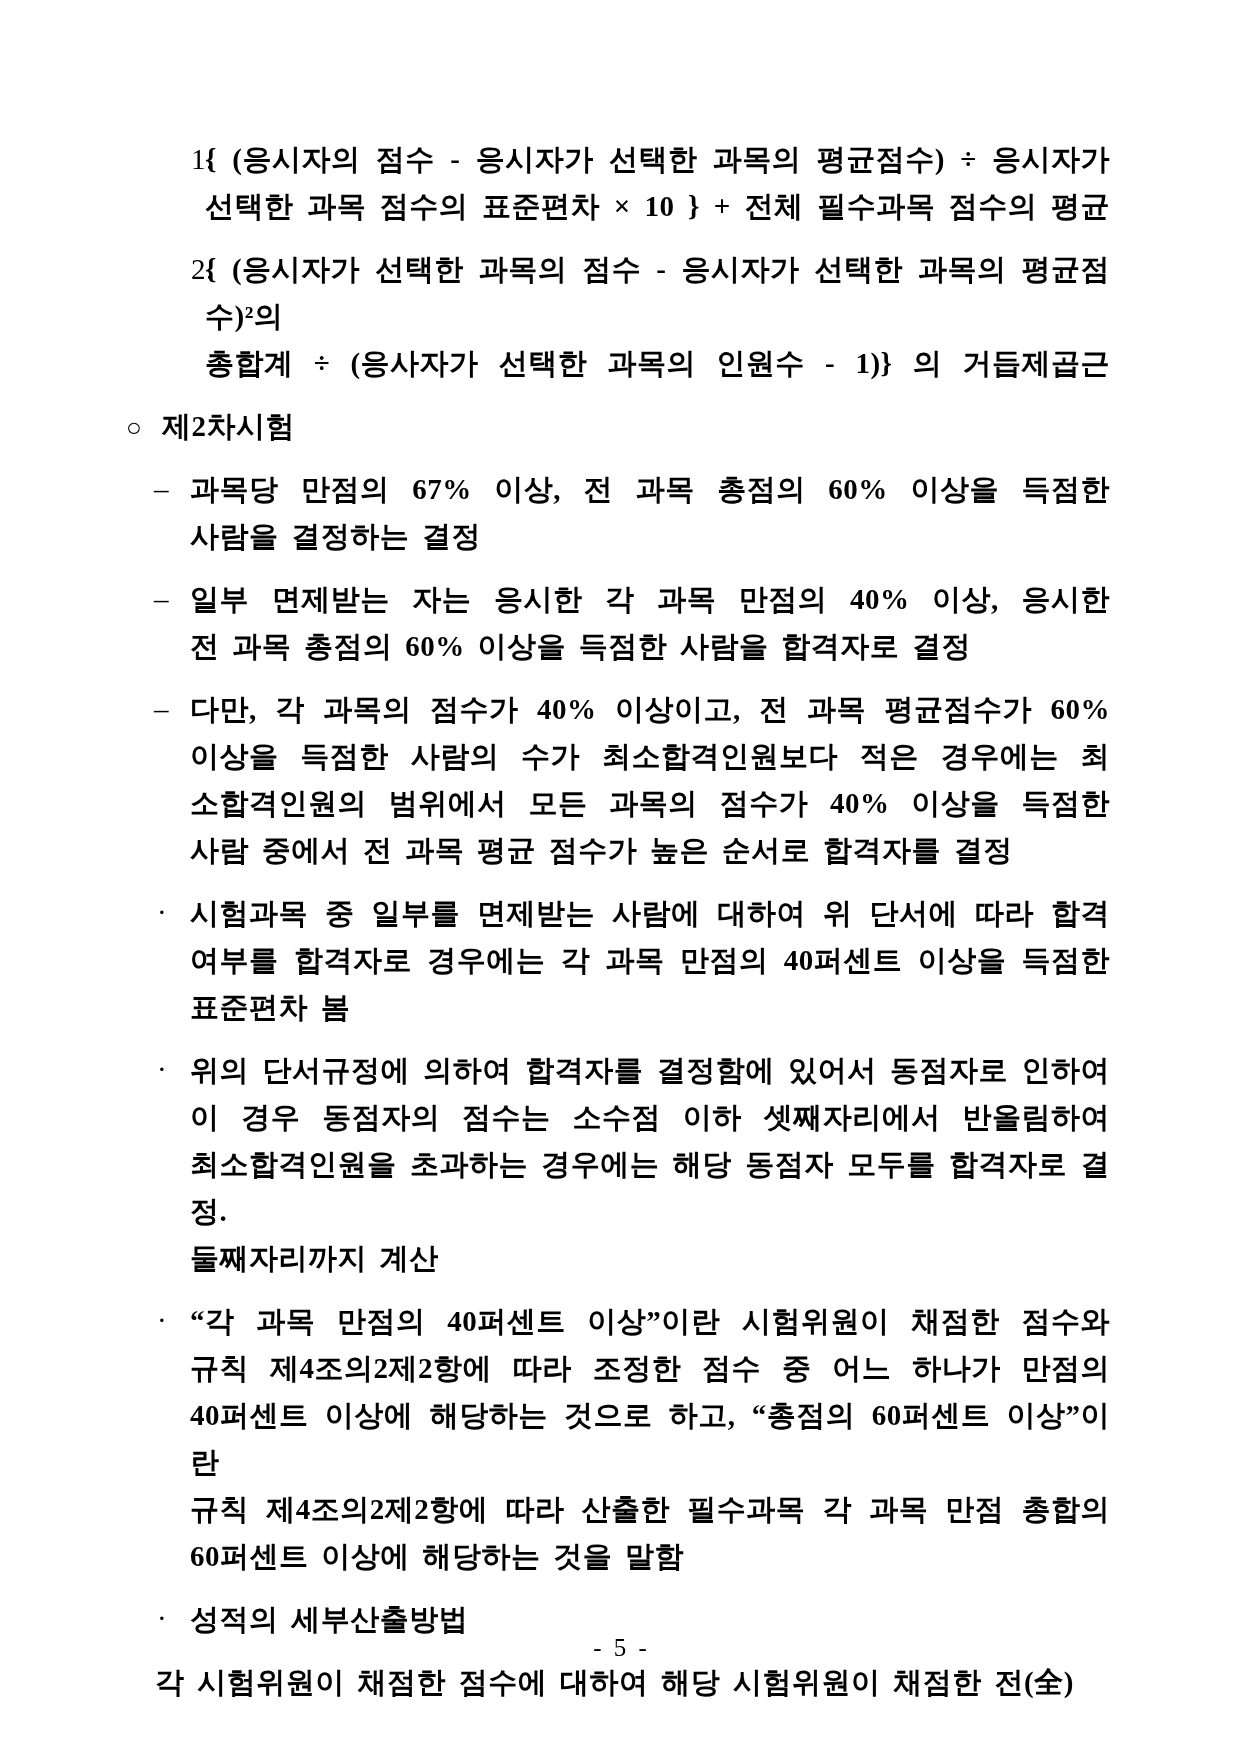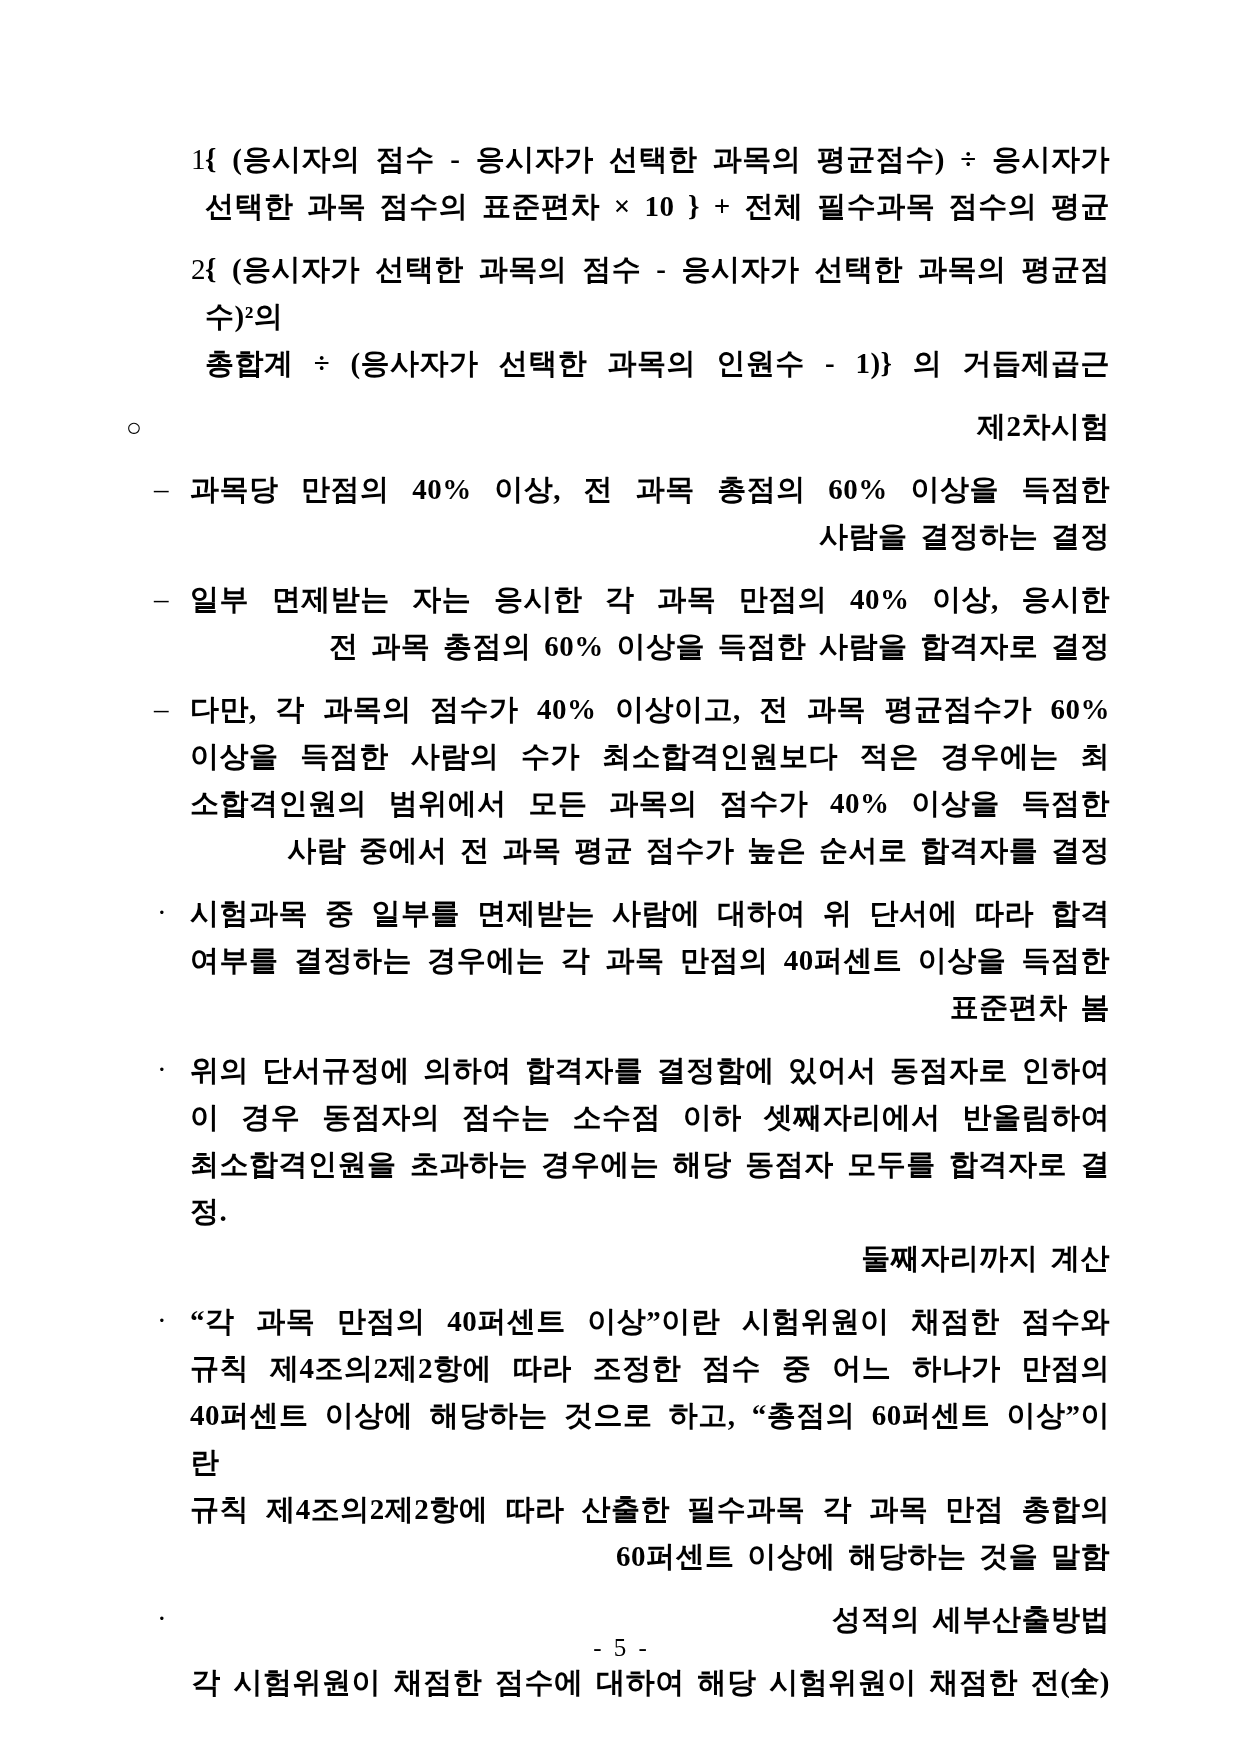--- a/index.html
+++ b/index.html
@@ -23,21 +23,21 @@
   .para:first-child{margin-top:0;}
   .para-num{padding-left:77px;}
   .para-num .marker{position:absolute;left:63px;top:0;}
   .para-circle{padding-left:34px;}
   .para-circle .marker{position:absolute;left:-2px;top:1px;font-size:26px;}
   .para-dash{padding-left:62px;}
   .para-dash .marker{position:absolute;left:26px;top:0;}
   .para-bullet{padding-left:62px;}
   .para-bullet .marker{position:absolute;left:29px;top:-1px;}
   .para-plain{padding-left:27px;margin-top:16px;}
-  .line{text-align:right;}
+  .line{text-align:left;}
   .line.j{
     text-align:justify;
     text-align-last:justify;
     text-justify:inter-word;
   }
   .seg{font-weight:bold;}
   .seg.bold{font-weight:700;}
   .page-number{
     position:absolute;
     left:0;right:0;top:1634px;
@@ -60,39 +60,39 @@
         <span class="marker">2.</span>
         <div class="line j"><span class="seg">{ (응시자가 선택한 과목의 점수 - 응시자가 선택한 과목의 평균점수)²의</span></div>
         <div class="line j"><span class="seg">총합계 ÷ (응사자가 선택한 과목의 인원수 - 1)} 의 거듭제곱근</span></div>
       </div>
       <div class="para para-circle">
         <span class="marker">○</span>
         <div class="line"><span class="seg">제2차시험</span></div>
       </div>
       <div class="para para-dash">
         <span class="marker">–</span>
-        <div class="line j"><span class="seg">과목당 만점의 40% 이상, 전 과목 총점의 60% 이상을 득점한</span></div>
+        <div class="line j"><span class="seg">과목당 만점의 67% 이상, 전 과목 총점의 60% 이상을 득점한</span></div>
         <div class="line"><span class="seg">사람을 결정하는 결정</span></div>
       </div>
       <div class="para para-dash">
         <span class="marker">–</span>
         <div class="line j"><span class="seg">일부 면제받는 자는 응시한 각 과목 만점의 40% 이상, 응시한</span></div>
         <div class="line"><span class="seg">전 과목 총점의 60% 이상을 득점한 사람을 합격자로 결정</span></div>
       </div>
       <div class="para para-dash">
         <span class="marker">–</span>
         <div class="line j"><span class="seg">다만, 각 과목의 점수가 40% 이상이고, 전 과목 평균점수가 60%</span></div>
         <div class="line j"><span class="seg">이상을 득점한 사람의 수가 최소합격인원보다 적은 경우에는 최</span></div>
         <div class="line j"><span class="seg">소합격인원의 범위에서 모든 과목의 점수가 40% 이상을 득점한</span></div>
         <div class="line"><span class="seg">사람 중에서 전 과목 평균 점수가 높은 순서로 합격자를 결정</span></div>
       </div>
       <div class="para para-bullet">
         <span class="marker">·</span>
         <div class="line j"><span class="seg">시험과목 중 일부를 면제받는 사람에 대하여 위 단서에 따라 합격</span></div>
-        <div class="line j"><span class="seg">여부를 결정하는 경우에는 각 과목 만점의 40퍼센트 이상을 득점한</span></div>
+        <div class="line j"><span class="seg">여부를 합격자로 경우에는 각 과목 만점의 40퍼센트 이상을 득점한</span></div>
         <div class="line"><span class="seg">표준편차 봄</span></div>
       </div>
       <div class="para para-bullet">
         <span class="marker">·</span>
         <div class="line j"><span class="seg">위의 단서규정에 의하여 합격자를 결정함에 있어서 동점자로 인하여</span></div>
         <div class="line j"><span class="seg">이 경우 동점자의 점수는 소수점 이하 셋째자리에서 반올림하여</span></div>
         <div class="line j"><span class="seg">최소합격인원을 초과하는 경우에는 </span><span class="seg bold">해당 동점자 모두를 합격자로 결정</span><span class="seg">.</span></div>
         <div class="line"><span class="seg">둘째자리까지 계산</span></div>
       </div>
       <div class="para para-bullet">

